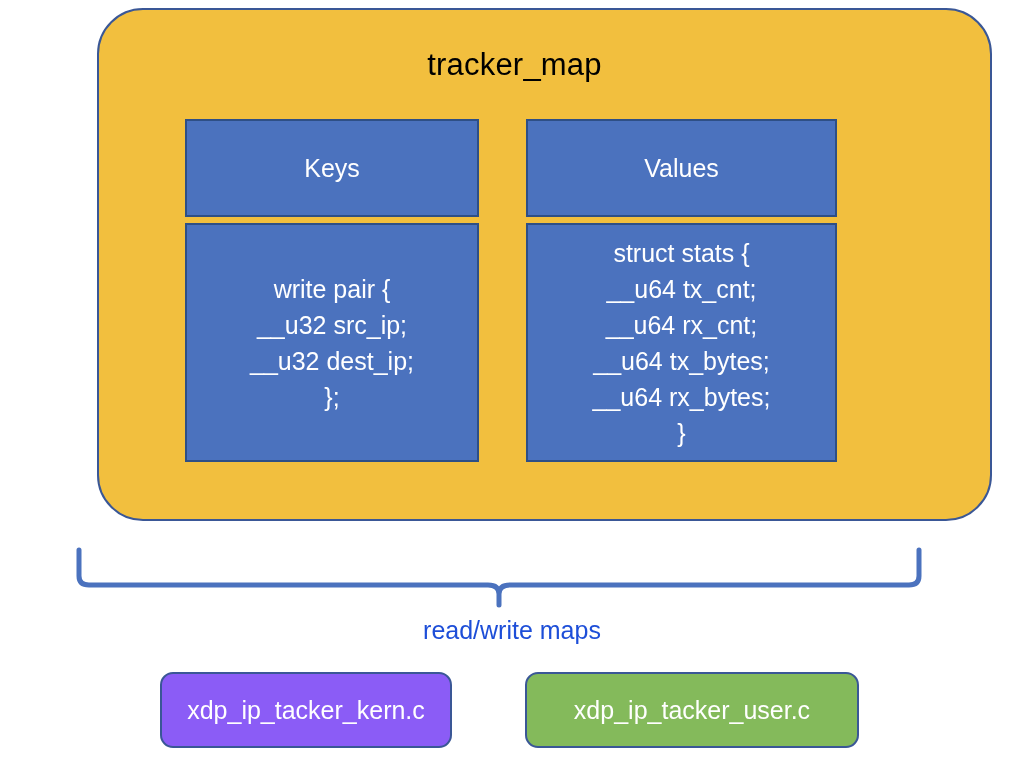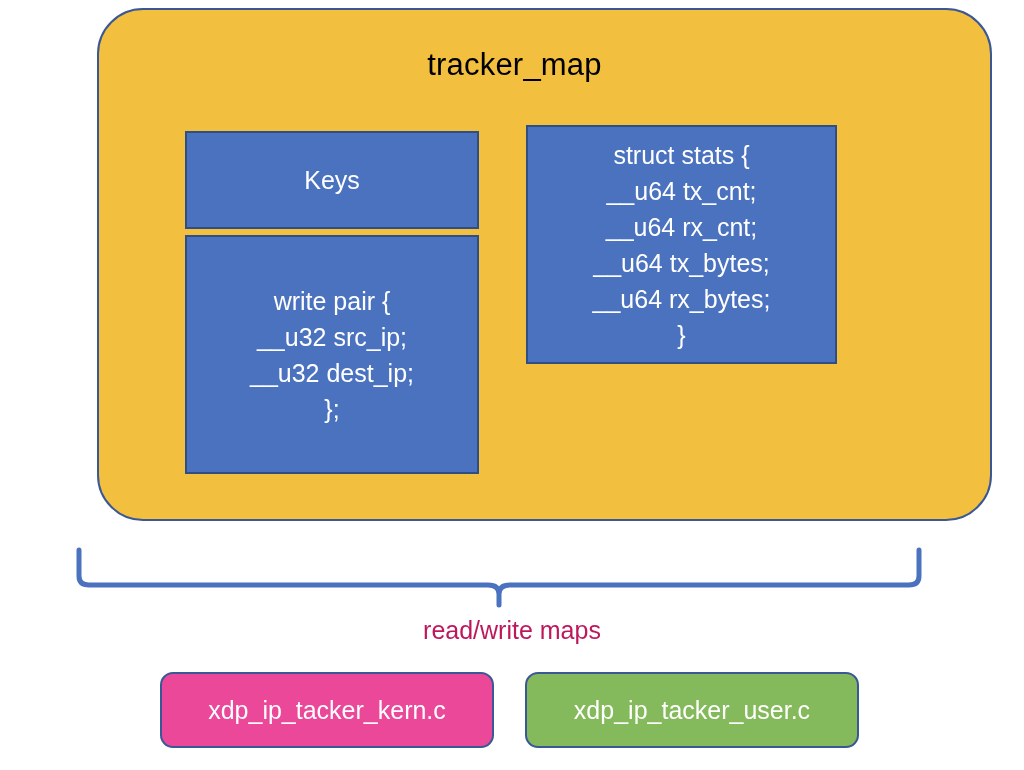--- a/index.html
+++ b/index.html
@@ -53,21 +53,20 @@
 
   .box {
     box-sizing: border-box;
     background: #4B72BE;
     border: 2px solid #2E4F86;
     color: #ffffff;
     display: flex;
     align-items: center;
     justify-content: center;
     text-align: center;
-    margin-top: 12px;
   }
   .box.header {
     height: 98px;
     font-size: 25px;
     line-height: 30px;
   }
   .box.body {
     margin-top: 6px;
     height: 239px;
     font-size: 25px;
@@ -90,43 +89,43 @@
   #brace-wrap svg { display: block; }
 
   #brace-label {
     position: absolute;
     left: 0;
     top: 614px;
     width: 1024px;
     text-align: center;
     font-size: 25px;
     line-height: 32px;
-    color: #be185d;
+    color: #1d4ed8;
   }
 
   
   .prog {
     position: absolute;
     top: 672px;
     height: 76px;
     box-sizing: border-box;
     border: 2px solid #3A5796;
     border-radius: 13px;
     color: #ffffff;
     display: flex;
     align-items: center;
     justify-content: center;
     font-size: 25px;
     line-height: 30px;
     text-align: center;
   }
   #prog-kern {
     left: 160px;
-    width: 334px;
-    background: #ec4899;
+    width: 292px;
+    background: #8b5cf6;
   }
   #prog-user {
     left: 525px;
     width: 334px;
     background: #84BA5B;
     text-align: center;
   }
 </style>
 </head>
 <body>
@@ -141,20 +140,23 @@
     </div>
     <div class="box body">
       <span class="lines">write pair {
 __u32 src_ip;
 __u32 dest_ip;
 };</span>
     </div>
   </div>
 
   <div class="col values">
+    <div class="box header">
+      <span>Values</span>
+    </div>
     <div class="box body">
       <span class="lines">struct stats {
 __u64 tx_cnt;
 __u64 rx_cnt;
 __u64 tx_bytes;
 __u64 rx_bytes;
 }</span>
     </div>
   </div>
 

